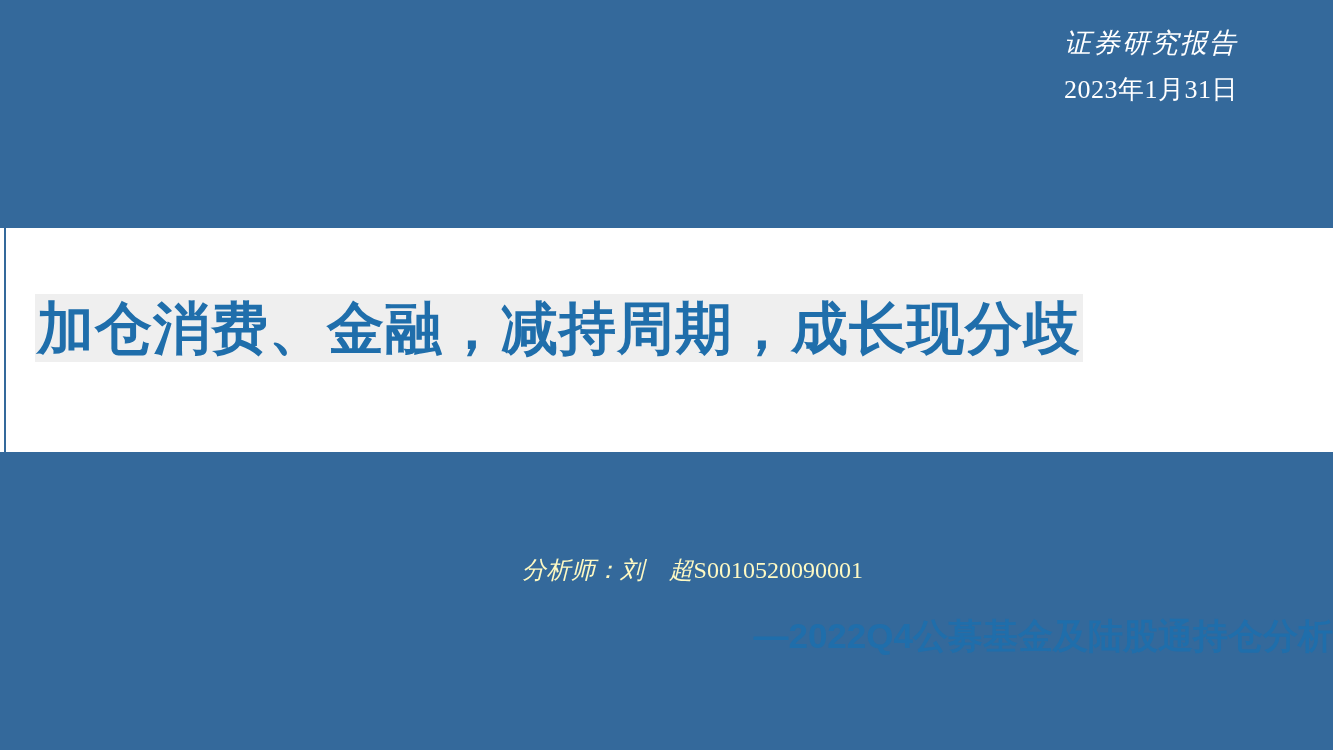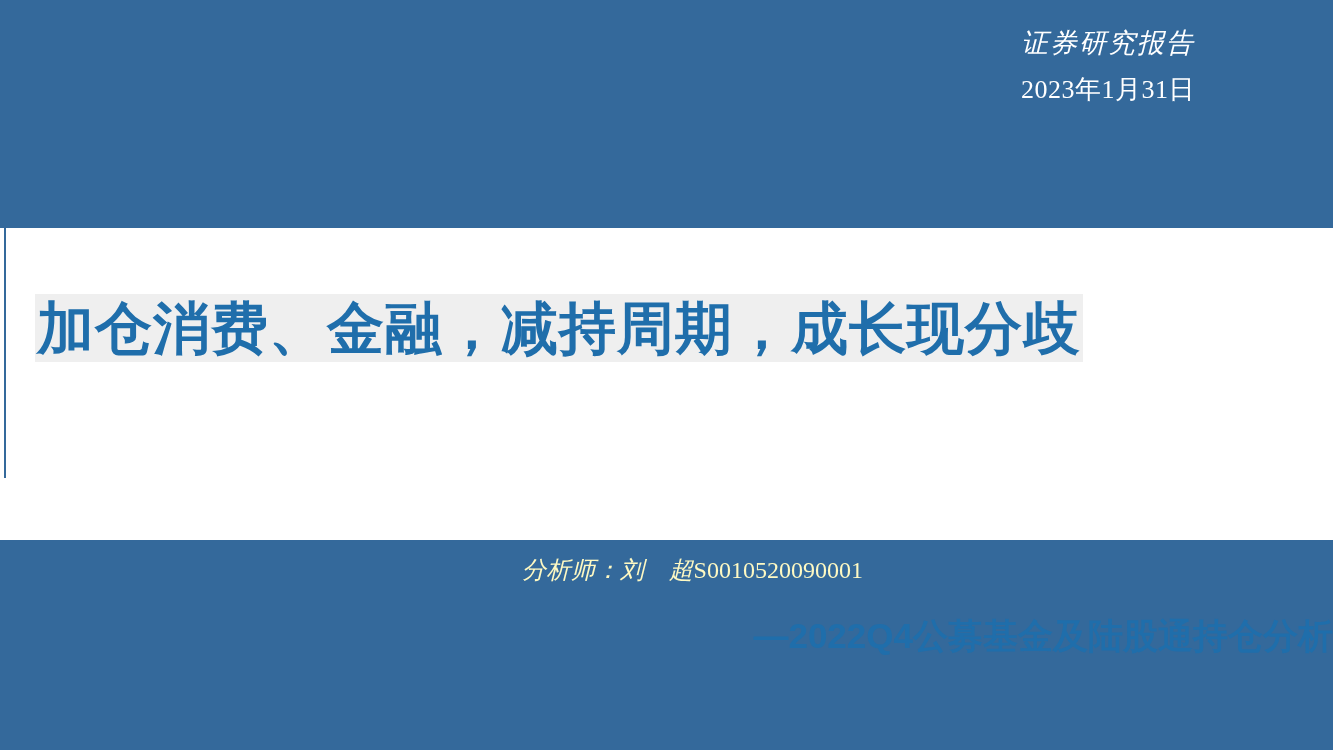--- a/index.html
+++ b/index.html
@@ -20,21 +20,21 @@
     position: absolute;
     inset: 0;
     background: #34699b;
   }
 
   
   .header {
     position: absolute;
     top: 26px;
     right: 52px;
-    text-align: left;
+    text-align: center;
     width: 260px;
     color: #ffffff;
     line-height: 1.30;
   }
   .header .report-kind {
     font-family: "Liberation Serif", "DejaVu Serif", serif;
     font-size: 27px;
     font-style: italic;
     letter-spacing: 2px;
     white-space: nowrap;
@@ -46,21 +46,21 @@
     margin-top: 12px;
     white-space: nowrap;
   }
 
   
   .title-panel {
     position: absolute;
     left: 0;
     top: 228px;
     width: 1333px;
-    height: 312px;
+    height: 224px;
     background: #ffffff;
     box-sizing: border-box;
   }
   .panel-rule {
     position: absolute;
     left: 4px;
     top: 228px;
     width: 2px;
     height: 250px;
     background: #34699b;

